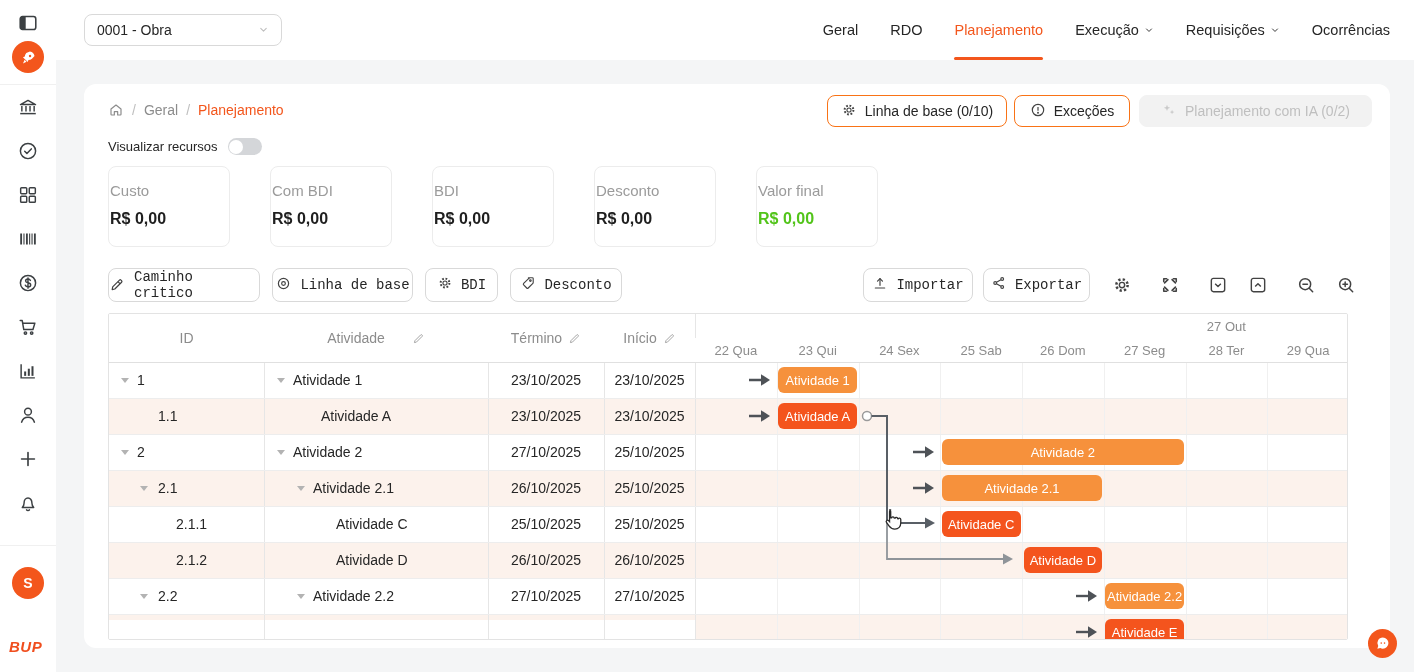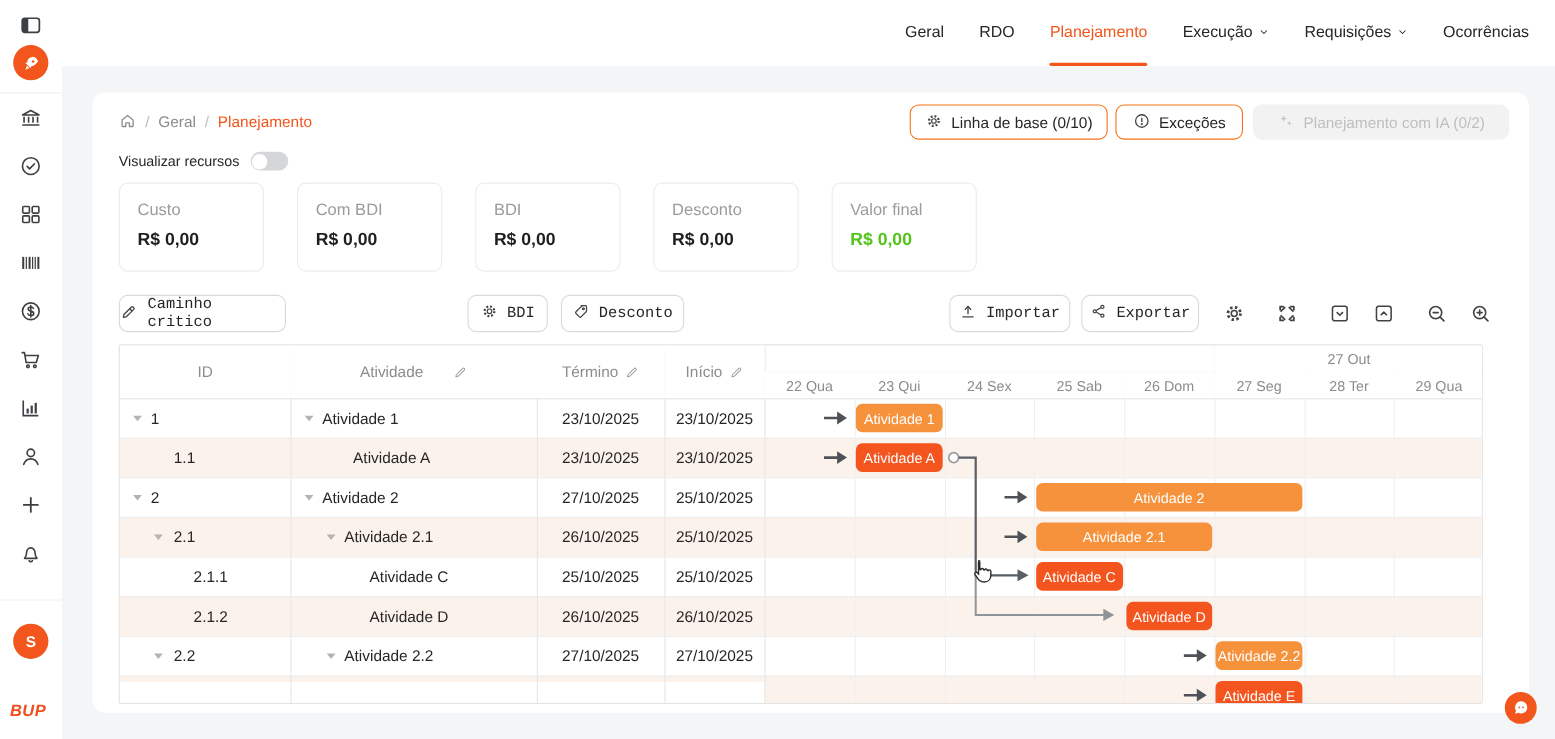--- a/index.html
+++ b/index.html
@@ -43,22 +43,22 @@
   .hdr-btn { position:absolute; top:11px; height:32px; border:1px solid #f97316; border-radius:8px; background:#fff;
     display:flex; align-items:center; justify-content:center; gap:8px; font-size:14px; color:#262626; cursor:pointer; }
   .hdr-btn svg { flex:0 0 auto; }
   .hdr-btn.disabled { background:#f2f2f2; border-color:#f2f2f2; color:#bfbfbf; cursor:default; }
 
   .toggle-row { position:absolute; left:24px; top:54px; display:flex; align-items:center; gap:10px;
     font-size:13px; color:#262626; }
   .switch { width:34px; height:17px; border-radius:9px; background:#d4d6d9; position:relative; cursor:pointer; }
   .switch .knob { position:absolute; left:1.5px; top:1.5px; width:14px; height:14px; border-radius:50%; background:#fff; }
 
-  .sum-card { position:absolute; top:82px; width:132px; height:81px; border:1px solid #ececec; border-radius:8px;
-    background:#fff; padding:15px 16px; }
+  .sum-card { position:absolute; top:82px; width:122px; height:81px; border:1px solid #ececec; border-radius:8px;
+    background:#fff; padding:15px 1px; }
   .sum-card .lbl { font-size:15px; color:#9b9b9b; }
   .sum-card .val { font-size:16px; font-weight:700; color:#1f1f1f; margin-top:11px; }
   .sum-card .val.green { color:#52c41a; }
 
   .tb-btn { position:absolute; top:184px; height:34px; border:1px solid #d9d9d9; border-radius:8px; background:#fff;
     display:flex; align-items:center; justify-content:center; gap:8px; font-size:14px; color:#262626; cursor:pointer;font-family:Liberation Mono, monospace; }
   .icon-btn { position:absolute; top:191px; width:20px; height:20px; color:#434343; cursor:pointer; }
   .icon-btn svg { width:20px; height:20px; display:block; }
 
   
@@ -92,20 +92,28 @@
 
   .fab { position:absolute; left:1368px; top:629px; width:29px; height:29px; border-radius:50%; background:#f3561c;
     display:flex; align-items:center; justify-content:center; z-index:40; cursor:pointer; }
 </style>
 </head>
 <body>
 
 <div id="app">
 
   <div class="topbar">
+    <div class="project-select">
+      <span>0001 - Obra</span>
+      <span class="chev">
+        <svg width="11" height="11" viewBox="0 0 24 24" fill="none" stroke="currentColor" stroke-width="2.4" stroke-linecap="round" stroke-linejoin="round">
+            <path d="M6 9.5l6 6 6-6"></path>
+          </svg>
+      </span>
+    </div>
     <div class="nav" id="nav">
         <div class="nav-item">
           <span>Geral</span>
         </div>
         <div class="nav-item">
           <span>RDO</span>
         </div>
         <div class="nav-item active">
           <span>Planejamento</span>
         </div>
@@ -194,20 +202,27 @@
           <span class="val green" style="display: block;">R$ 0,00</span>
         </div>
       </div>
 
     <div class="tb-btn" style="left:24px;width:152px;">
       <span><svg width="17" height="17" viewBox="0 0 24 24" fill="none" stroke="#434343" stroke-width="1.7" stroke-linejoin="round">
             <path d="M5.2 16.8 14.8 7.2a1.5 1.5 0 0 1 2.1 0l.9.9a1.5 1.5 0 0 1 0 2.1l-9.6 9.6-3.7.8z"></path>
             <line x1="12.6" y1="9.4" x2="15.6" y2="12.4"></line>
           </svg></span>
       <span>Caminho critico</span>
+    </div>
+    <div class="tb-btn" style="left:188px;width:141px;">
+      <span><svg width="17" height="17" viewBox="0 0 24 24" fill="none" stroke="#434343" stroke-width="1.7">
+            <circle cx="12" cy="12" r="7.2"></circle>
+            <circle cx="12" cy="12" r="2.6"></circle>
+          </svg></span>
+      <span>Linha de base</span>
     </div>
     <div class="tb-btn" style="left:341px;width:73px;">
       <span><svg width="16" height="16" viewBox="0 0 24 24" fill="none" stroke="#434343">
             <circle cx="12" cy="12" r="6.6" stroke-width="3" stroke-dasharray="2.6 2.58"></circle>
             <circle cx="12" cy="12" r="3.1" stroke-width="1.6"></circle>
           </svg></span>
       <span>BDI</span>
     </div>
     <div class="tb-btn" style="left:426px;width:112px;">
       <span><svg width="16" height="16" viewBox="0 0 24 24" fill="none" stroke="#434343" stroke-width="1.7" stroke-linejoin="round">

